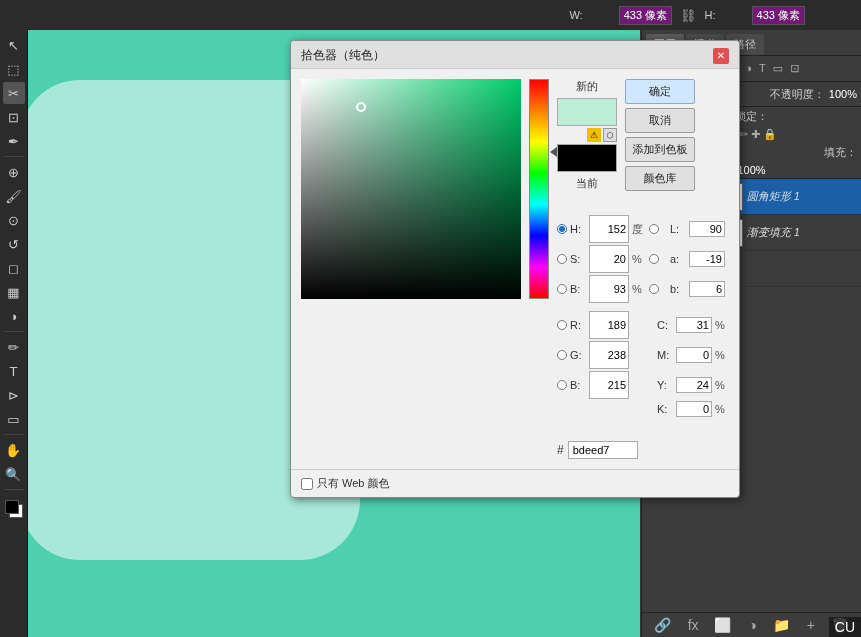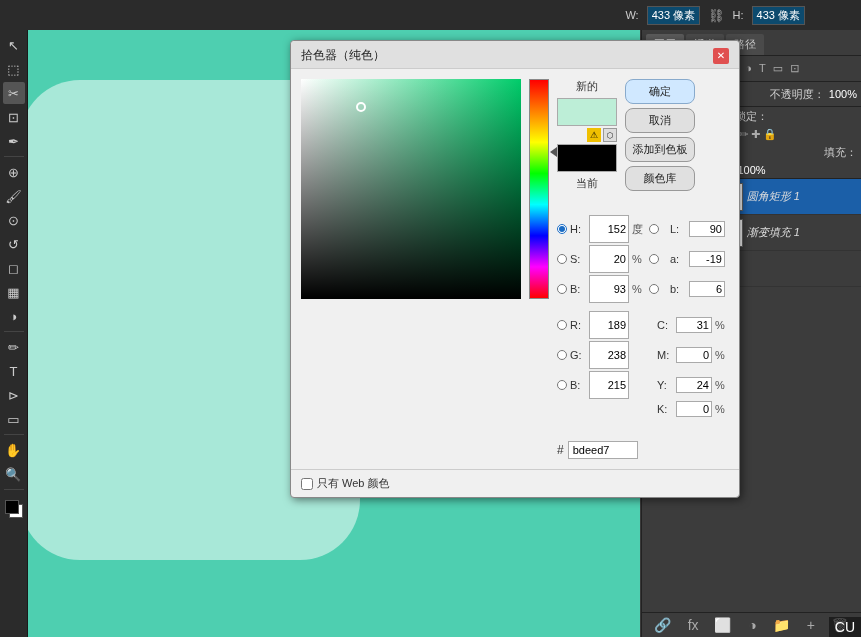--- a/index.html
+++ b/index.html
@@ -56,24 +56,25 @@
       gap: 8px;
     }
     .toolbar-spacer { flex: 1; }
     .toolbar-label {
       color: #ccc;
       font-size: 11px;
     }
     .toolbar-value {
       color: #fff;
       font-size: 11px;
-      background: #0c4a6e;
+      background: #701a75;
       border: 1px solid #555;
       padding: 1px 4px;
       min-width: 50px;
+      margin-left: 28px;
     }
     .chain-icon {
       color: #aaa;
       font-size: 13px;
     }
 
     
     .right-panel {
       position: absolute;
       top: 30px;
@@ -463,21 +464,21 @@
       gap: 4px;
       margin-bottom: 4px;
     }
     .dialog-btn {
       width: 70px;
       padding: 4px 0;
       font-size: 11px;
       font-family: 'Microsoft YaHei', SimSun, Arial, sans-serif;
       background: #e0e0e0;
       border: 1px solid #999;
-      border-radius: 8px;
+      border-radius: 2px;
       cursor: pointer;
       text-align: center;
       color: #222;
     }
     .dialog-btn.primary {
       background: #d0e8ff;
       border-color: #88aacc;
     }
 
     

